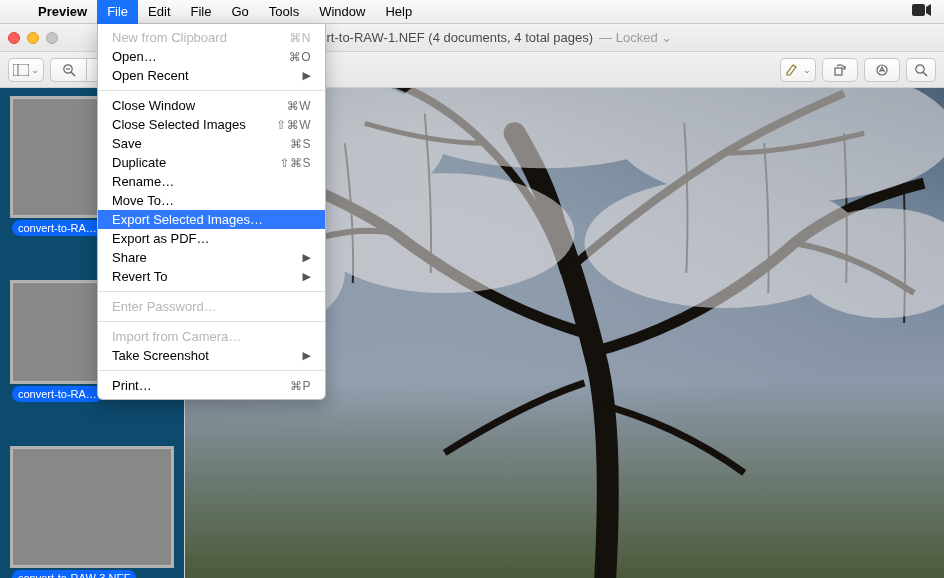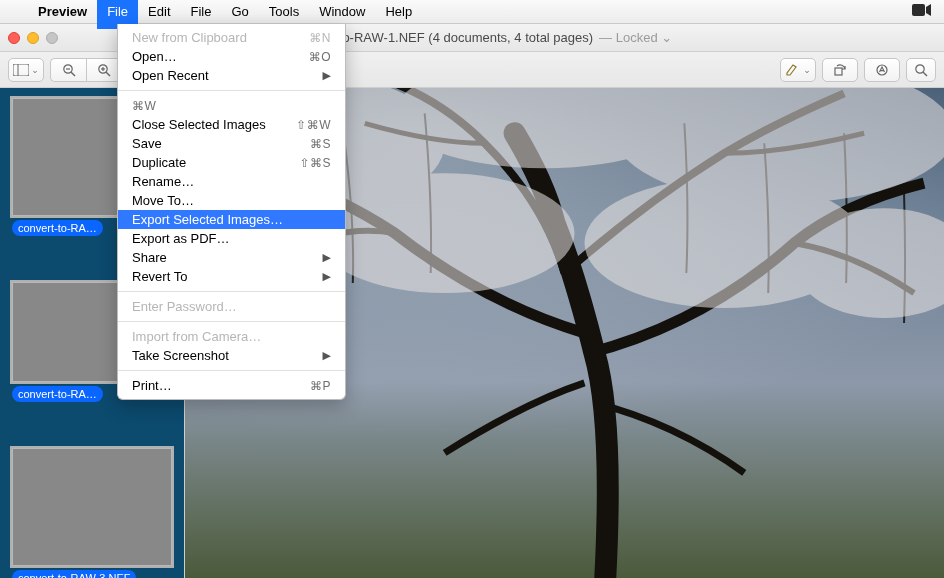--- a/index.html
+++ b/index.html
@@ -35,21 +35,20 @@
     width: 229px;
     background: #fff;
     border: 1px solid #bcbcbc;
     border-top: none;
     box-shadow: 0 6px 18px rgba(0,0,0,0.25);
     border-bottom-left-radius: 6px;
     border-bottom-right-radius: 6px;
     padding: 4px 0;
     z-index: 100;
     font-size: 13px;
-    margin-left: 20px;
   }
   .dd-row {
     display: flex; align-items: center;
     height: 19px;
     padding: 0 14px;
   }
   .dd-row .label { flex: 1; white-space: nowrap; }
   .dd-row .shortcut { color: #6f6f6f; font-size: 12px; letter-spacing: 0.5px; }
   .dd-row.disabled .label, .dd-row.disabled .shortcut { color: #b6b6b6; }
   .dd-row.highlight { background: #2f78ff; color: #fff; }
@@ -305,20 +304,21 @@
     <div class="dd-row">
       <span class="label">Open…</span>
       <span class="shortcut">⌘O</span>
     </div>
     <div class="dd-row">
       <span class="label">Open Recent</span>
       <span class="chevron">▶</span>
     </div>
     <div class="dd-sep"></div>
     <div class="dd-row">
+      <span class="label">Close Window</span>
       <span class="shortcut">⌘W</span>
     </div>
     <div class="dd-row">
       <span class="label">Close Selected Images</span>
       <span class="shortcut">⇧⌘W</span>
     </div>
     <div class="dd-row">
       <span class="label">Save</span>
       <span class="shortcut">⌘S</span>
     </div>

